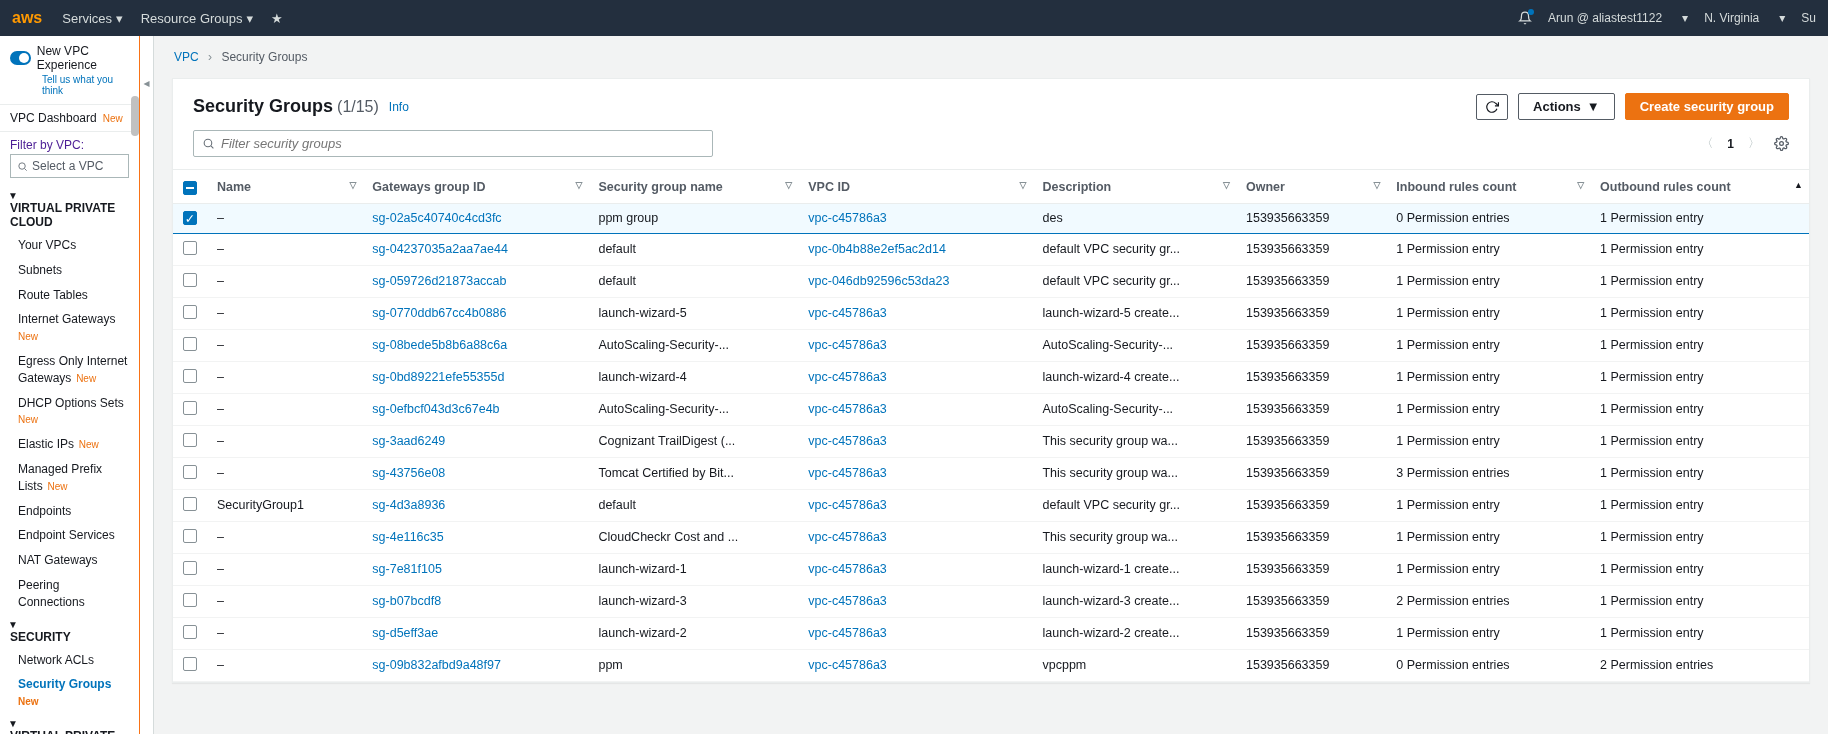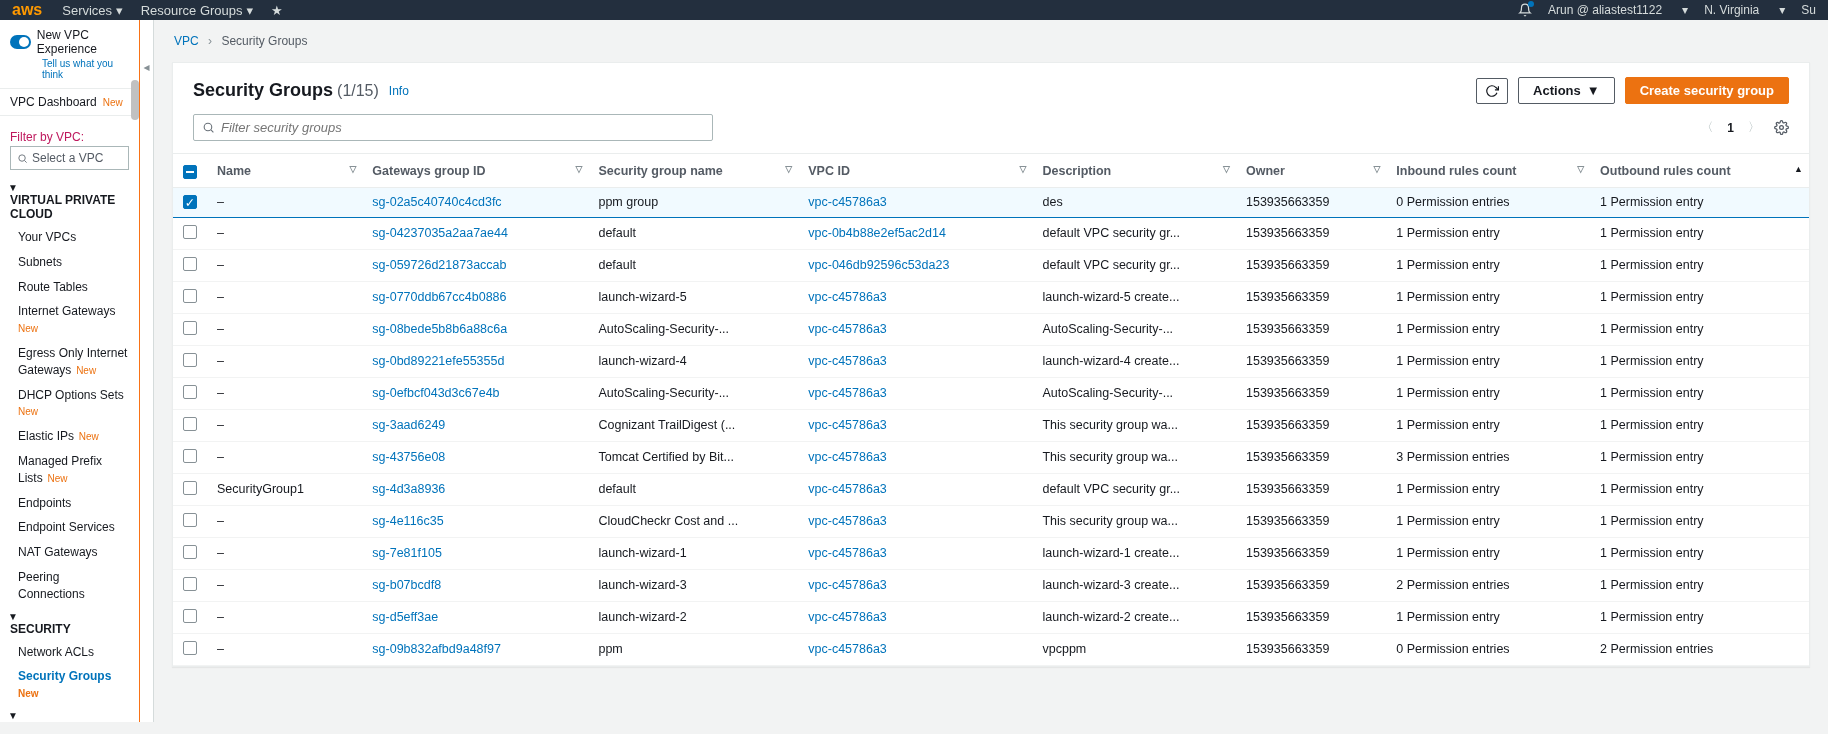--- a/index.html
+++ b/index.html
@@ -1,38 +1,38 @@
 <!DOCTYPE html>
 <html><head>
 <meta charset="utf-8">
 <style>
 * { margin: 0; padding: 0; box-sizing: border-box; font-family: "Amazon Ember", -apple-system, BlinkMacSystemFont, "Segoe UI", Arial, sans-serif; }
 body { font-size: 12px; color: #16191f; background: #f2f3f3; overflow-x: hidden; }
 
 
-.topnav { background: #232f3e; height: 20px; display: flex; align-items: center; padding: 0 12px; color: #fff; }
+.topnav { background: #232f3e; height: 36px; display: flex; align-items: center; padding: 0 12px; color: #fff; }
 .topnav .aws-logo { font-weight: bold; font-size: 16px; color: #ff9900; margin-right: 20px; display:flex; align-items:center; cursor:pointer; }
 .topnav .nav-item { color: #d5dbdb; margin-right: 18px; cursor: pointer; font-size: 13px; display:flex; align-items:flex-end; gap:4px; }
 .topnav .spacer { flex: 1; }
 .topnav .right-item { color:#d5dbdb; margin-left: 16px; cursor:pointer; font-size:12px; display:flex; align-items:center; gap:20px; }
 .bell { position: relative; }
 .bell-dot { width:6px; height:6px; background:#0073bb; border-radius:50%; position:absolute; top:-2px; right:-2px; }
 
 
 .layout { display: flex; height: calc(100vh - 32px); }
 .sidebar { width: 140px; background: #fff; border-right: 1px solid #f97316; overflow-y: auto; font-size: 12px; position:relative; }
 .sidebar-scroll { position:absolute; right:0; top:60px; width:8px; height:40px; background:#c1c1c1; border-radius:4px; }
 .sidebar .new-exp { padding: 8px 10px; border-bottom: 1px solid #eaeded; }
 .toggle-row { display:flex; align-items:center; gap:6px; }
 .toggle { width:26px; height:14px; background:#0073bb; border-radius:8px; position:relative; cursor:pointer; }
 .toggle::after { content:""; width:10px; height:10px; background:#fff; border-radius:50%; position:absolute; top:2px; right:2px; }
 .toggle-label { font-size:12px; color:#16191f; }
 .tell-us { font-size:10px; color:#0073bb; margin-top:2px; margin-left:32px; cursor:pointer; }
 .dash-link { padding: 6px 10px; color:#16191f; cursor:pointer; border-bottom:1px solid #eaeded; display:flex; align-items:center; gap:4px;}
-.filter-label { padding: 6px 10px 2px; color:#be185d;margin-top:8px; }
+.filter-label { padding: 6px 10px 2px; color:#4c1d95; }
 .vpc-select { margin: 0 10px 8px; border:1px solid #aab7b8; padding:4px 6px; display:flex; align-items:center; gap:4px; cursor:pointer; color:#545b64; }
 .section-caret { padding: 4px 8px 0; color:#16191f; cursor:pointer; font-size:10px; }
 .section-title { padding: 0 10px 4px; font-weight:bold; color:#16191f; font-size:12px; }
 .nav-link { padding: 4px 10px 4px 18px; color:#0073bb; cursor:pointer; line-height:1.4; }
 .nav-link.plain { color:#16191f; }
 .nav-link.active { color:#0073bb; font-weight:bold; }
 .badge-new { color:#ec7211; font-size:10px; margin-left:2px; }
 
 .collapse-handle { width:14px; background:#fff; border-right:1px solid #d5dbdb; display:flex; align-items:flex-start; justify-content:center; padding-top:40px; cursor:pointer; color:#879196; }
 

